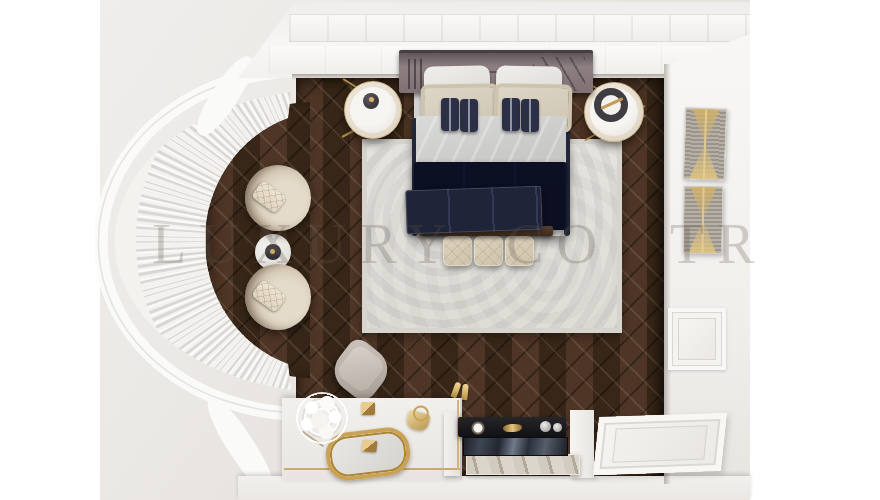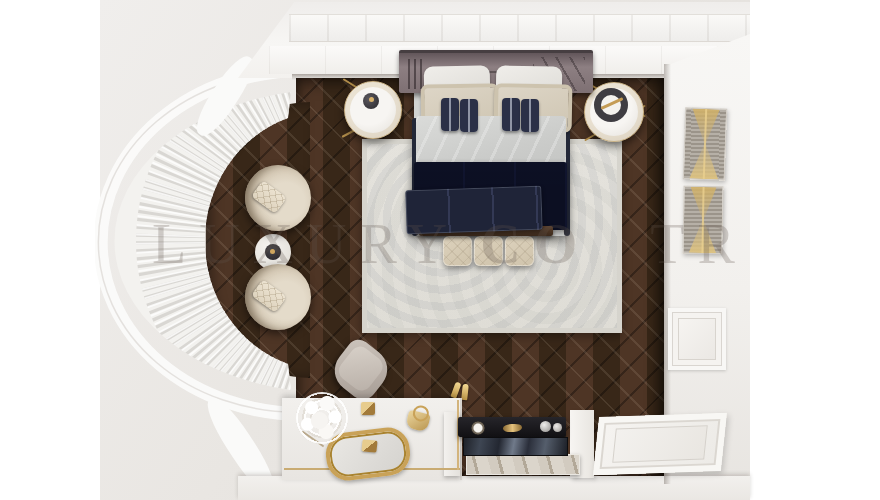--- a/index.html
+++ b/index.html
@@ -249,21 +249,21 @@
   .wall-panel{left:668px;top:308px;width:58px;height:62px;z-index:6;
     background:#f5f3f0;
     box-shadow:inset 0 0 0 4px #f8f7f5,inset 0 0 0 5px #d9d5d0,0 1px 3px rgba(0,0,0,0.18);}
   .wall-panel .inner{position:absolute;left:10px;top:10px;right:10px;bottom:10px;
     border:1px solid #d8d4ce;background:linear-gradient(135deg,#f6f4f1,#ebe8e4);}
 
   
   .watermark{left:152px;top:212px;z-index:20;white-space:nowrap;
     font-family:"Liberation Serif",serif;font-size:56px;letter-spacing:13px;
     color:rgba(95,86,79,0.26);font-weight:400;}
-  .watermark .seg2{margin-left:20px;font-weight:bold;} .watermark .seg3{margin-left:60px;}
+  .watermark .seg2{margin-left:46px;} .watermark .seg3{margin-left:60px;}
 </style>
 </head>
 <body>
 
 <div class="stage">
 
   <div class="el render-bg"></div>
 
   <div class="el floor"></div>
   <div class="el floor-bay"></div>

